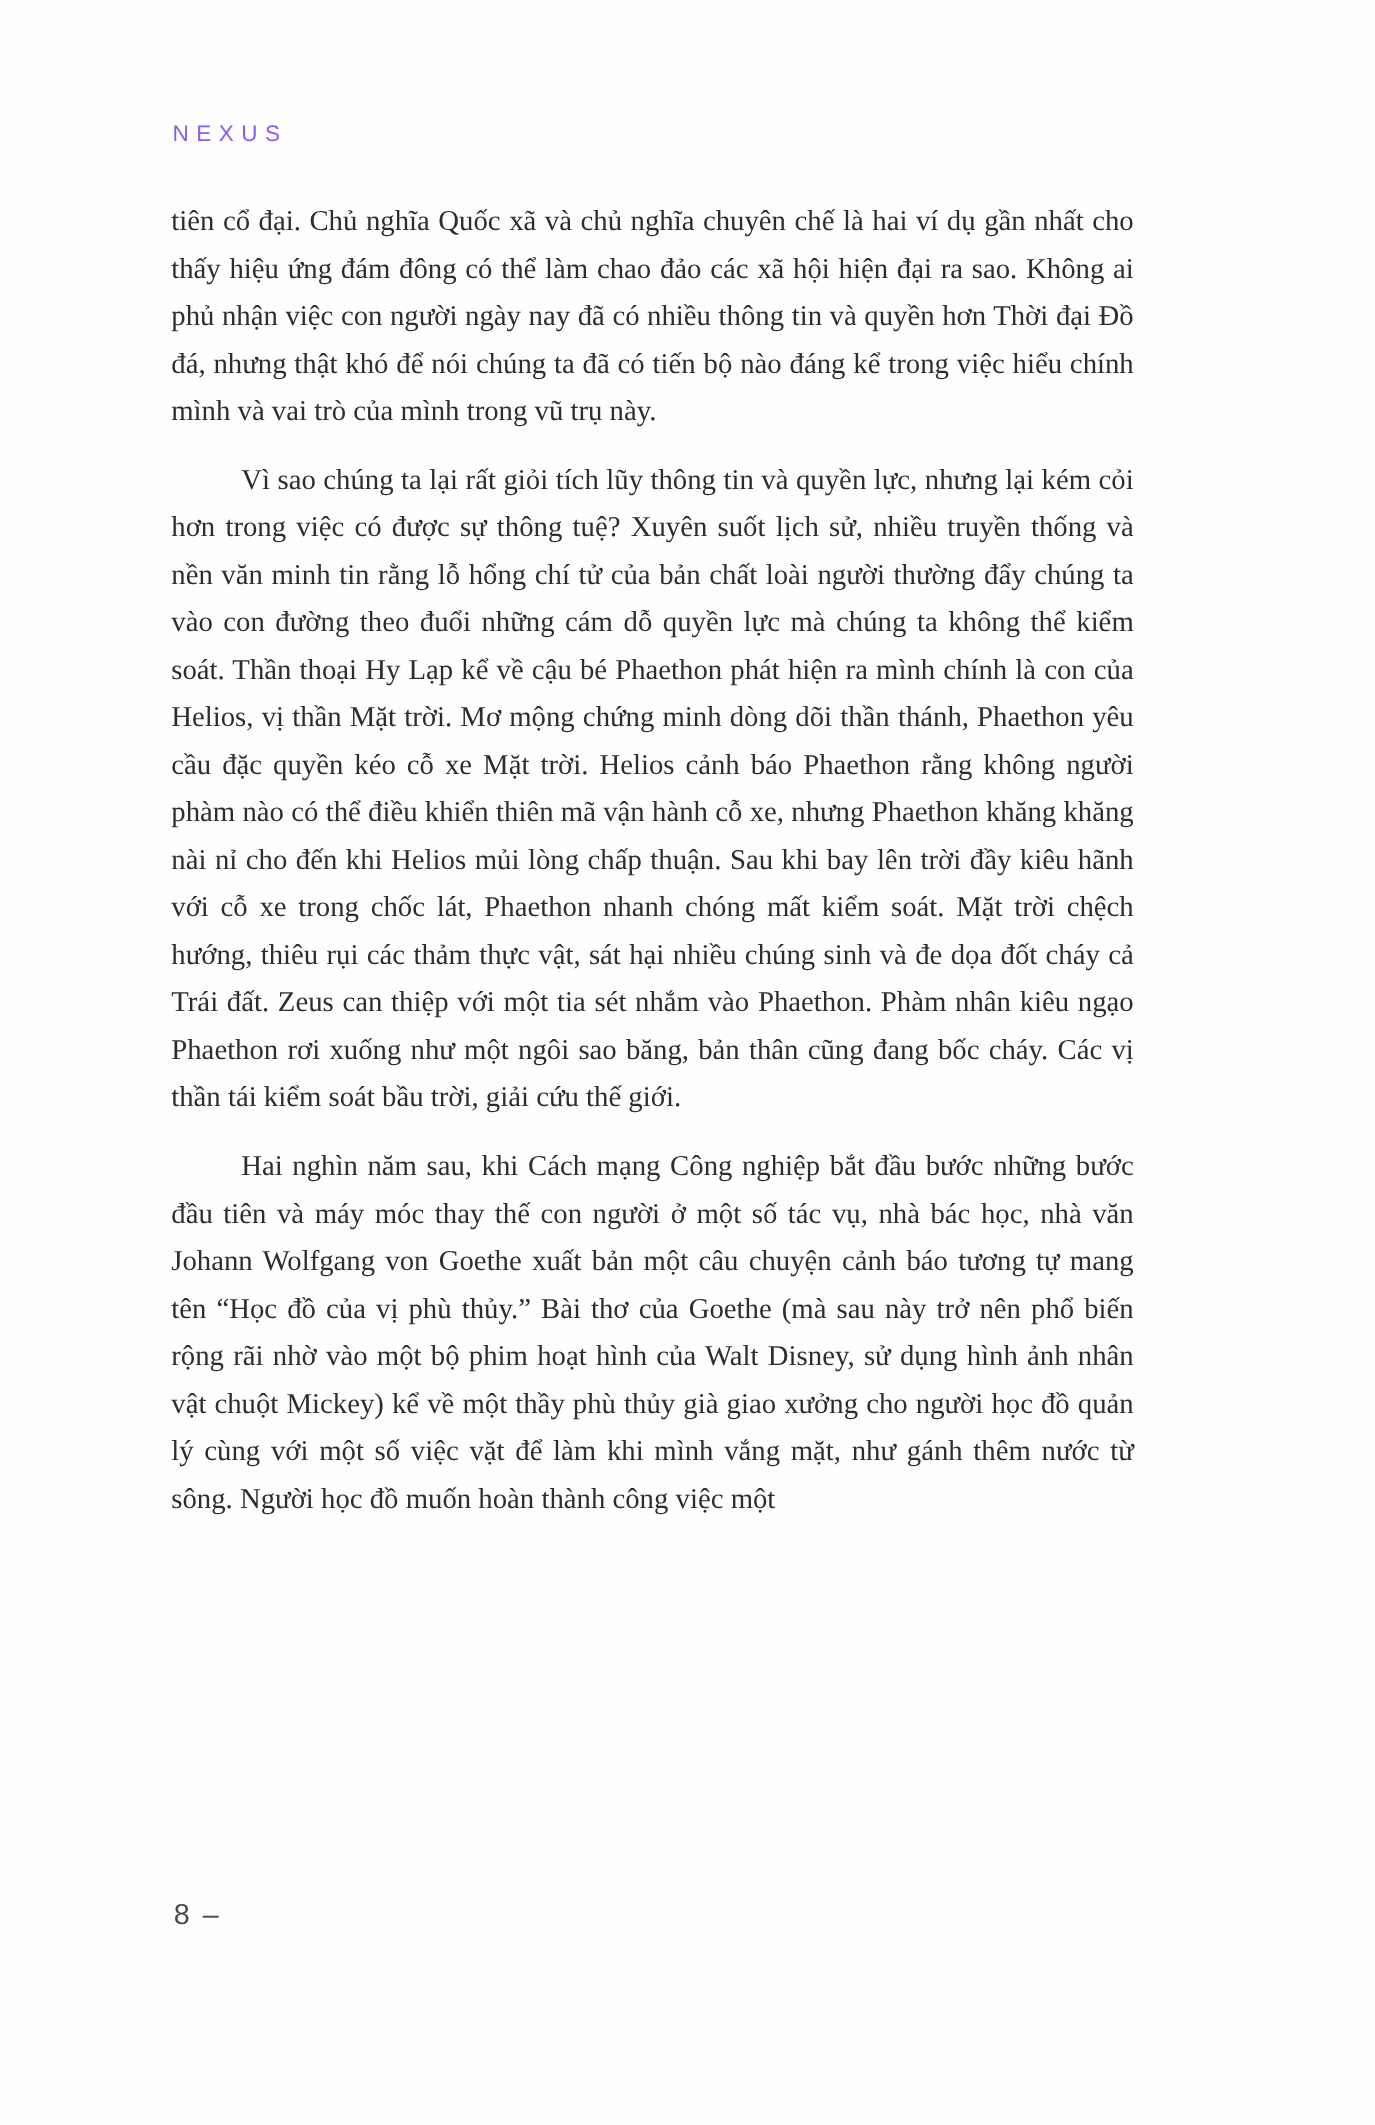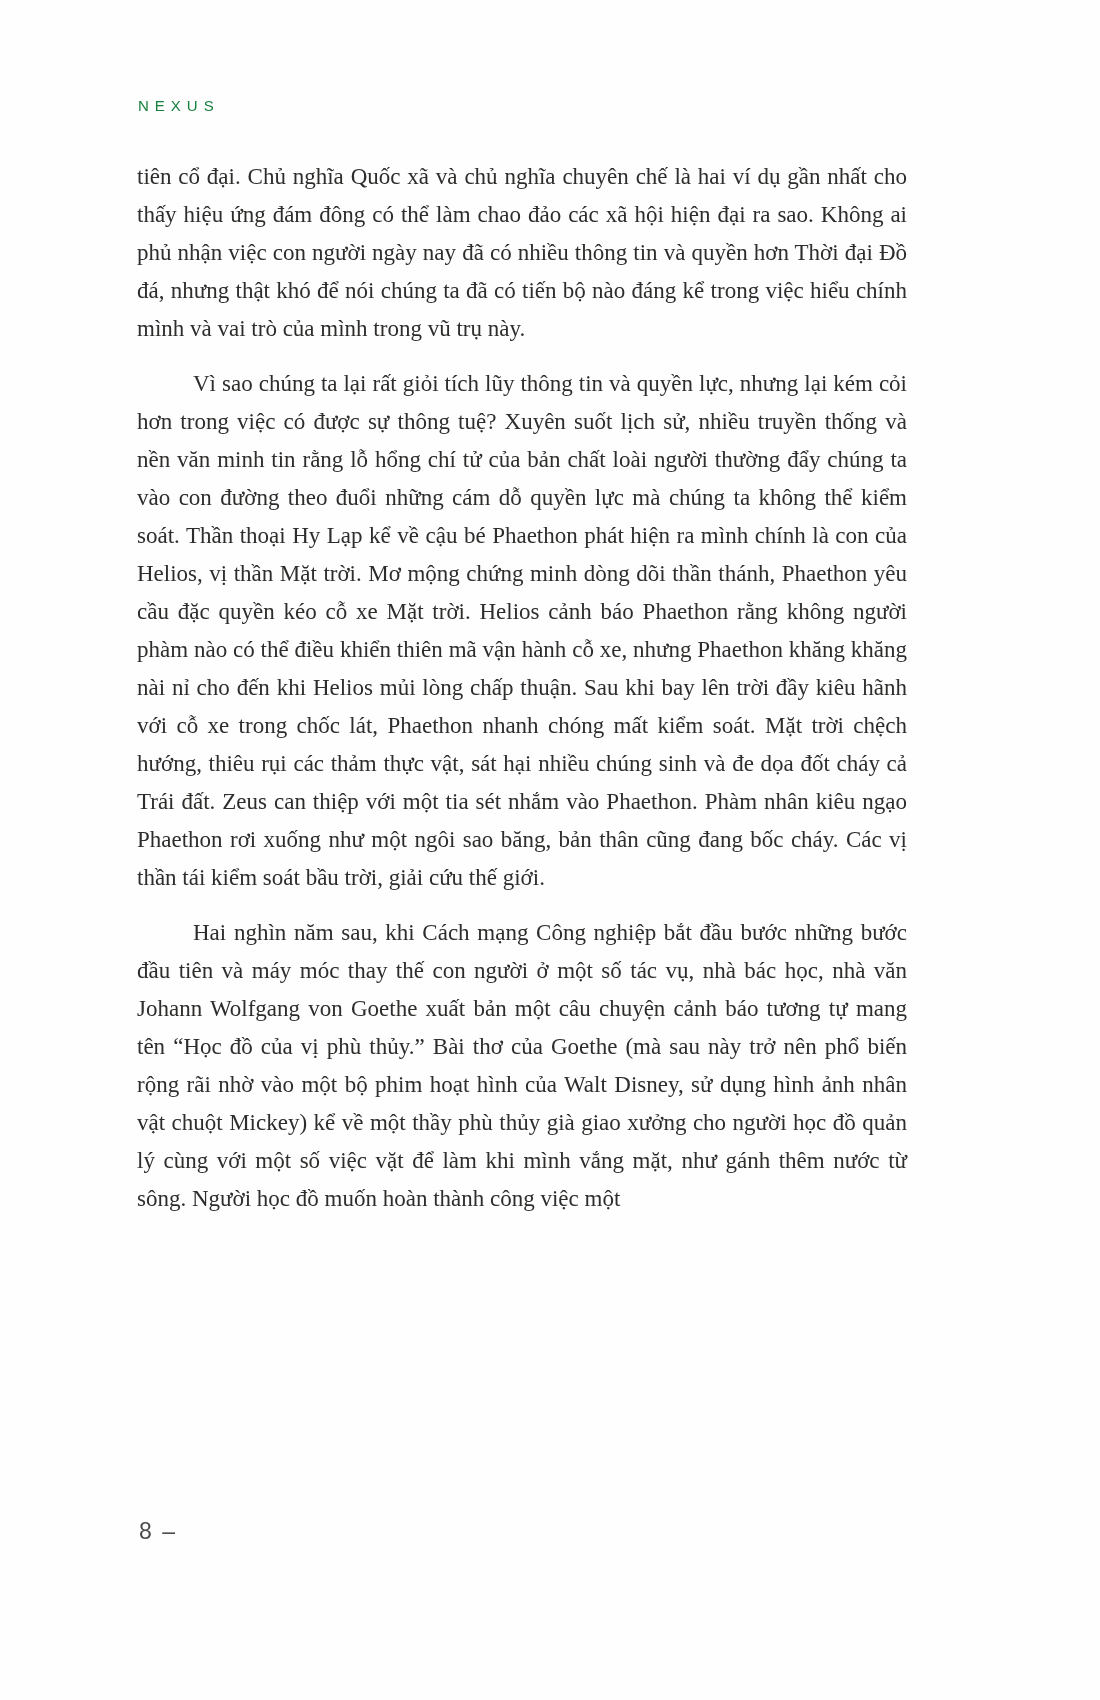--- a/index.html
+++ b/index.html
@@ -12,24 +12,24 @@
     width: 1100px;
     height: 1700px;
     background: #fefefe;
     overflow: hidden;
   }
   .running-header {
     position: absolute;
     left: 138px;
     top: 97px;
     font-family: "Liberation Sans", sans-serif;
-    font-size: 15px;
+    font-size: 18px;
     font-weight: 400;
     letter-spacing: 6px;
-    color: #15803d;
+    color: #8b5cf6;
   }
   .content {
     position: absolute;
     left: 137px;
     top: 158px;
     width: 770px;
     font-family: "Liberation Serif", serif;
     font-size: 23px;
     line-height: 38px;
     color: #2e2d2b;

